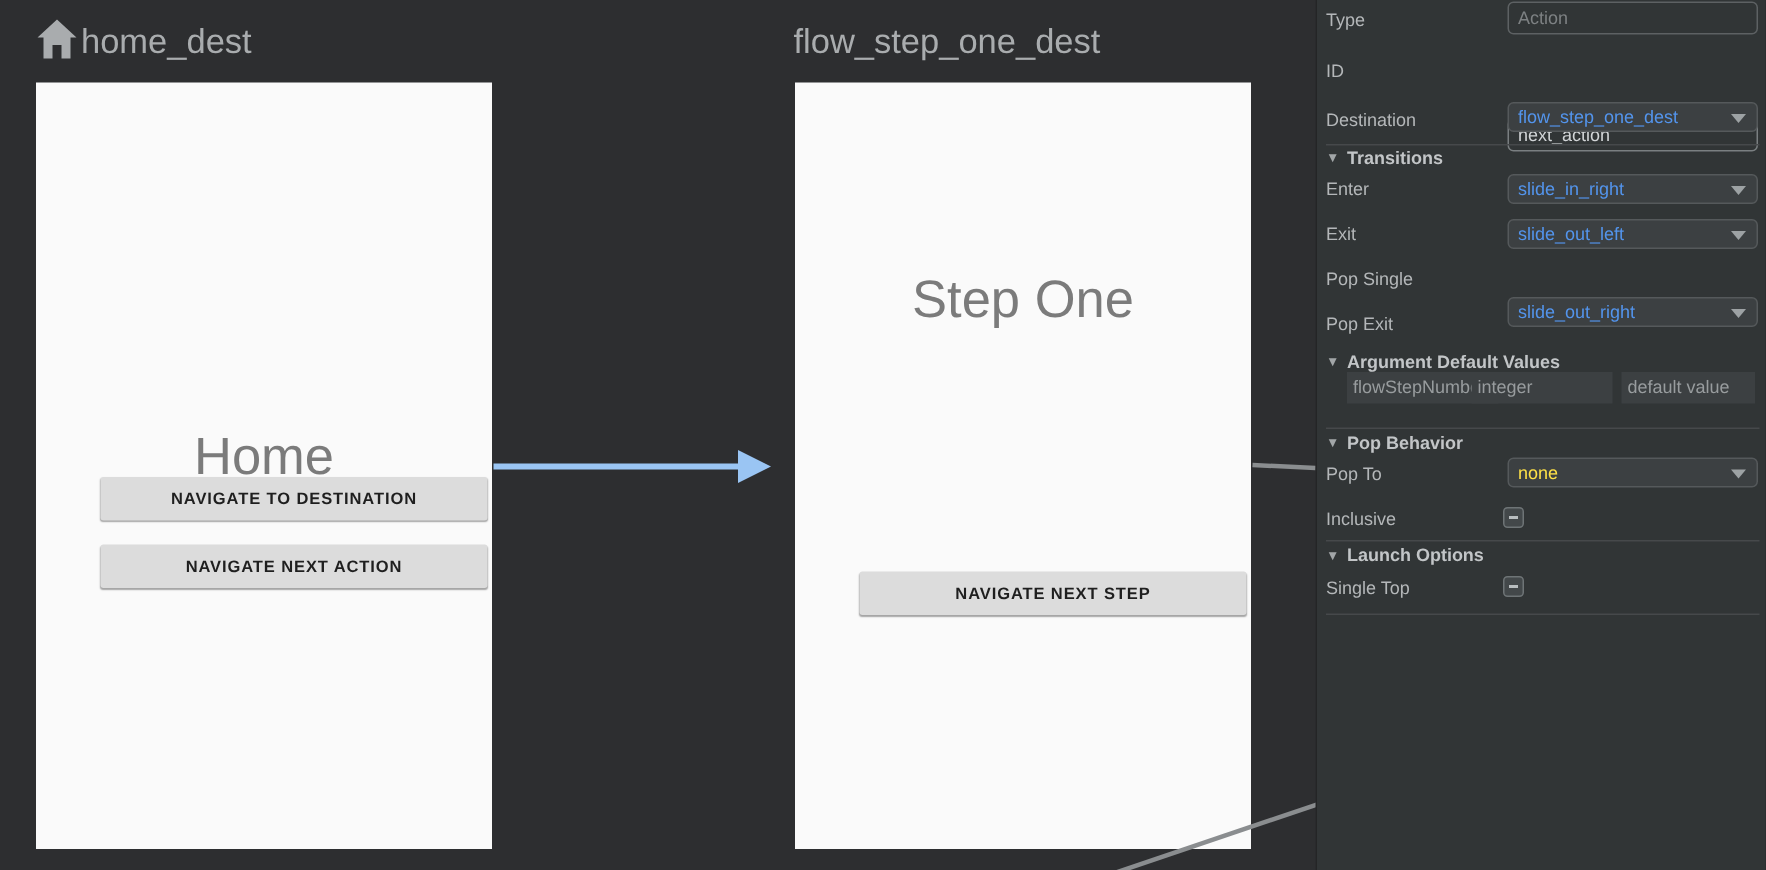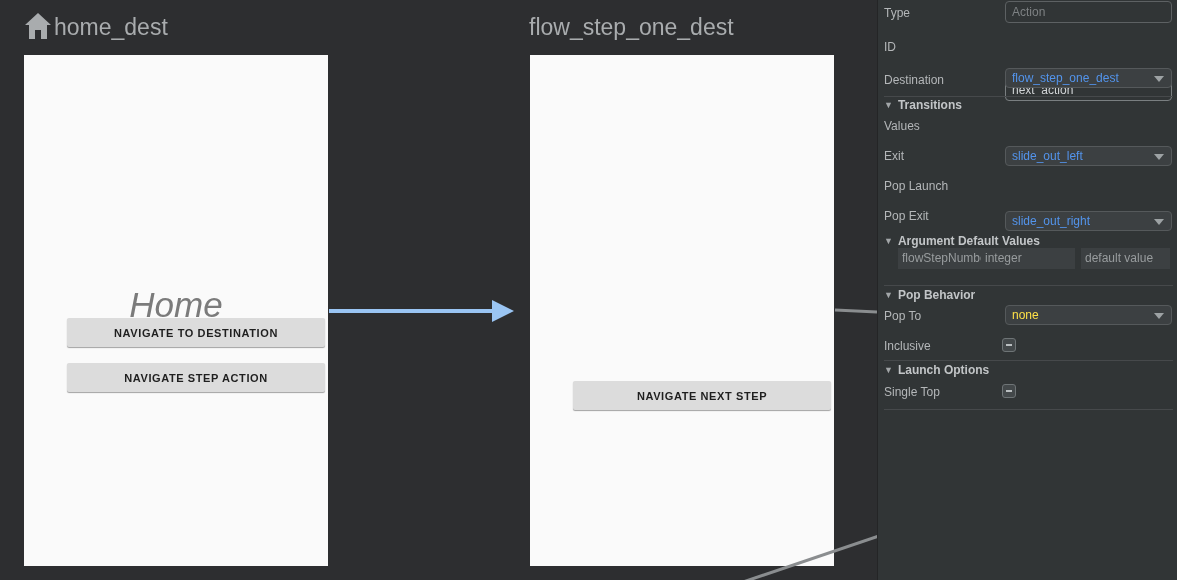--- a/index.html
+++ b/index.html
@@ -32,21 +32,21 @@
   .home-icon{position:absolute;left:24px;top:11px;width:28px;height:30px;}
   .device-screen{
     position:absolute;top:55px;width:304px;height:511px;background:#fafafa;
   }
   .device-screen.home{left:24px;}
   .device-screen.step{left:530px;}
   .screen-label{
     position:absolute;left:0;width:100%;text-align:center;
     color:#7b7b7b;font-size:35px;
   }
-  .screen-label.home-label{top:230px;font-style:italic;}
+  .screen-label.home-label{top:230px;}
   .screen-label.step-label{top:125px;}
   .mock-button{
     position:absolute;left:3px;right:3px;height:29px;
     background:#dcdcdc;border-radius:2px;
     box-shadow:0 1px 1px rgba(0,0,0,.35);
     color:#1f1f1f;font-size:11px;font-weight:bold;letter-spacing:.6px;
     display:flex;align-items:center;justify-content:center;
     cursor:default;
     margin-left:40px;
   }
@@ -105,24 +105,25 @@
   <svg class="home-icon" viewBox="0 0 28 30">
     <path d="M14 2 L27 14 L23 14 L23 28 L17 28 L17 19 L11 19 L11 28 L5 28 L5 14 L1 14 Z" fill="#a9acae"></path>
   </svg>
 
   <div class="dest-title home">home_dest</div>
   <div class="dest-title step">flow_step_one_dest</div>
 
   <div class="device-screen home">
     <div class="screen-label home-label">Home</div>
     <div class="mock-button btn-nav-dest">NAVIGATE TO DESTINATION</div>
-    <div class="mock-button btn-nav-action">NAVIGATE STEP ACTION</div>
+    <div class="mock-button btn-nav-action">NAVIGATE NEXT ACTION</div>
   </div>
 
   <div class="device-screen step">
+    <div class="screen-label step-label">Step One</div>
     <div class="mock-button btn-nav-next">NAVIGATE NEXT STEP</div>
   </div>
 
   <svg class="edges-overlay" viewBox="0 0 877 580">
 
     <line x1="329" y1="311" x2="494" y2="311" stroke="#9ac5f3" stroke-width="4"></line>
     <polygon points="492,300 514,311 492,322" fill="#9ac5f3"></polygon>
 
     <line x1="835" y1="310" x2="877" y2="312" stroke="#8a8d8f" stroke-width="3"></line>
 
@@ -137,29 +138,30 @@
 
   <span class="p-label" style="top:40px">ID</span>
   <input class="p-input id-field" style="top: 35px; margin-top: 44px;" value="next_action">
 
   <span class="p-label" style="top:73px">Destination</span>
   <div class="combo" style="top:68px">flow_step_one_dest</div>
 
   <div class="sep" style="top:96px"></div>
   <div class="sec-header" style="top:98px"><span class="tri">▼</span><span>Transitions</span></div>
 
-  <span class="p-label" style="top:119px">Values</span>
+  <span class="p-label" style="top:119px">Enter</span>
+  <div class="combo" style="top:116px">slide_in_right</div>
 
   <span class="p-label" style="top:149px">Exit</span>
   <div class="combo" style="top:146px">slide_out_left</div>
 
-  <span class="p-label" style="top:179px">Pop Launch</span>
+  <span class="p-label" style="top:179px">Pop Single</span>
 
   <span class="p-label" style="top:209px">Pop Exit</span>
-  <div class="combo" style="top:211px">slide_out_right</div>
+  <div class="combo" style="top:198px">slide_out_right</div>
 
   <div class="sec-header" style="top:234px"><span class="tri">▼</span><span>Argument Default Values</span></div>
 
   <div class="arg-cell" style="top:248px;left:20px;width:101px">flowStepNumbe</div>
   <div class="arg-cell" style="top:248px;left:103px;width:94px">integer</div>
   <div class="arg-cell" style="top:248px;left:203px;width:89px">default value</div>
 
   <div class="sep" style="top:285px"></div>
   <div class="sec-header" style="top:288px"><span class="tri">▼</span><span>Pop Behavior</span></div>
 

